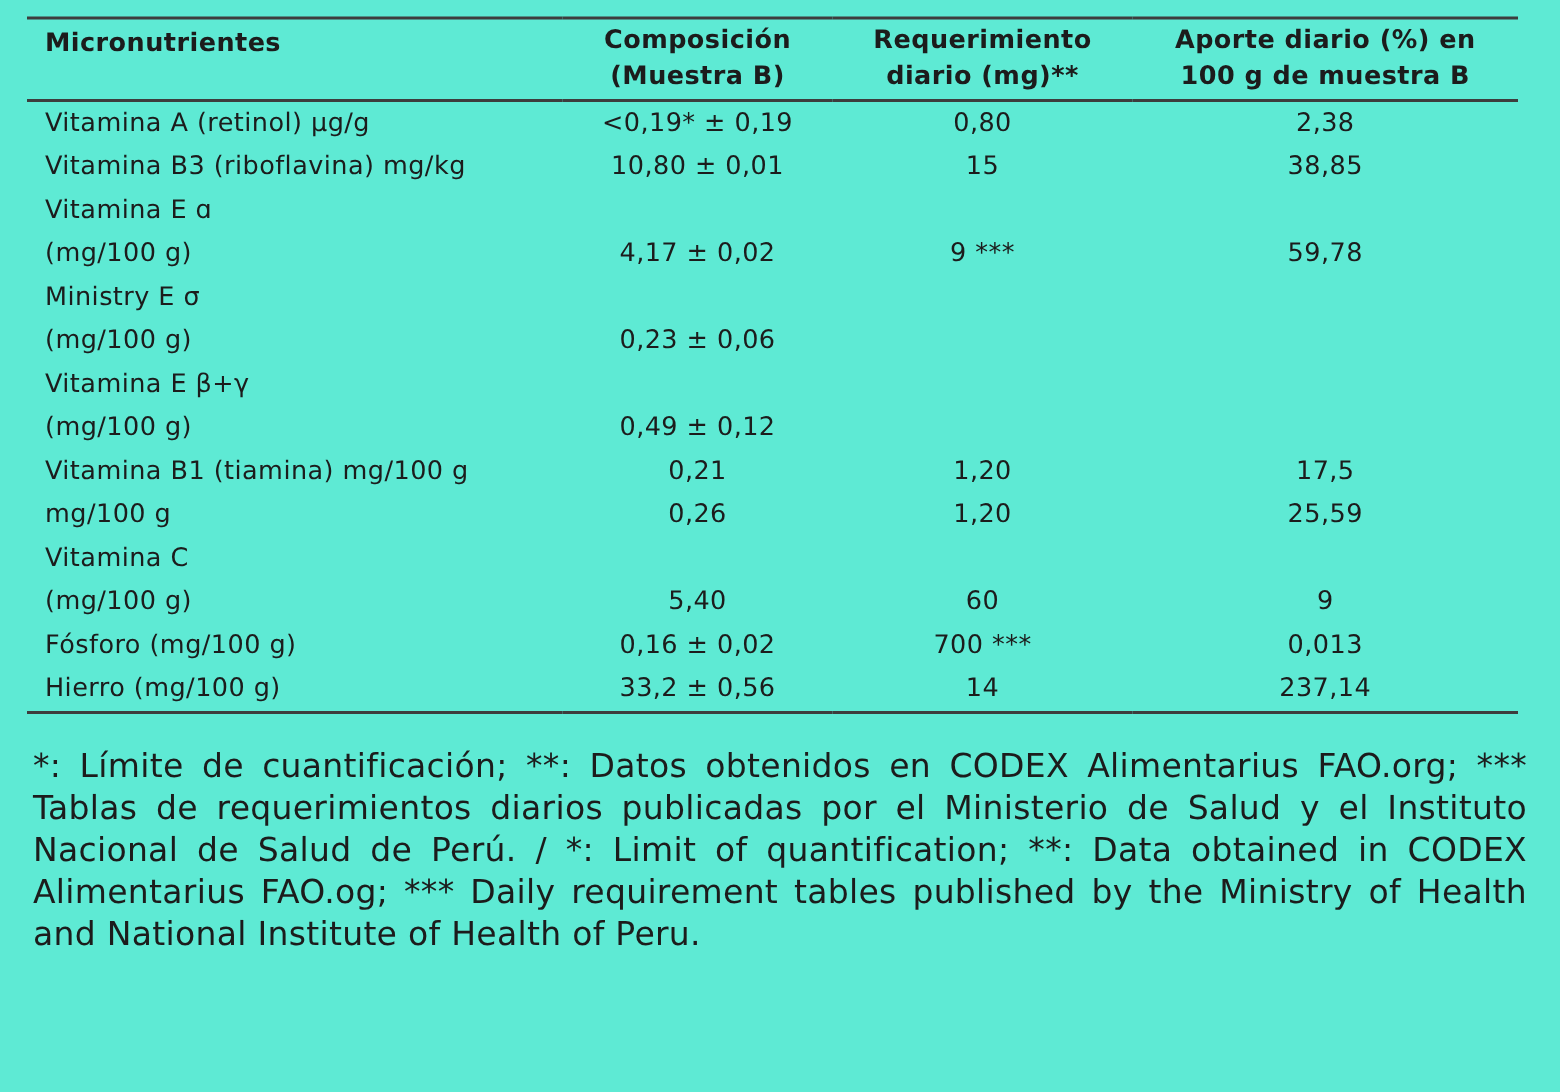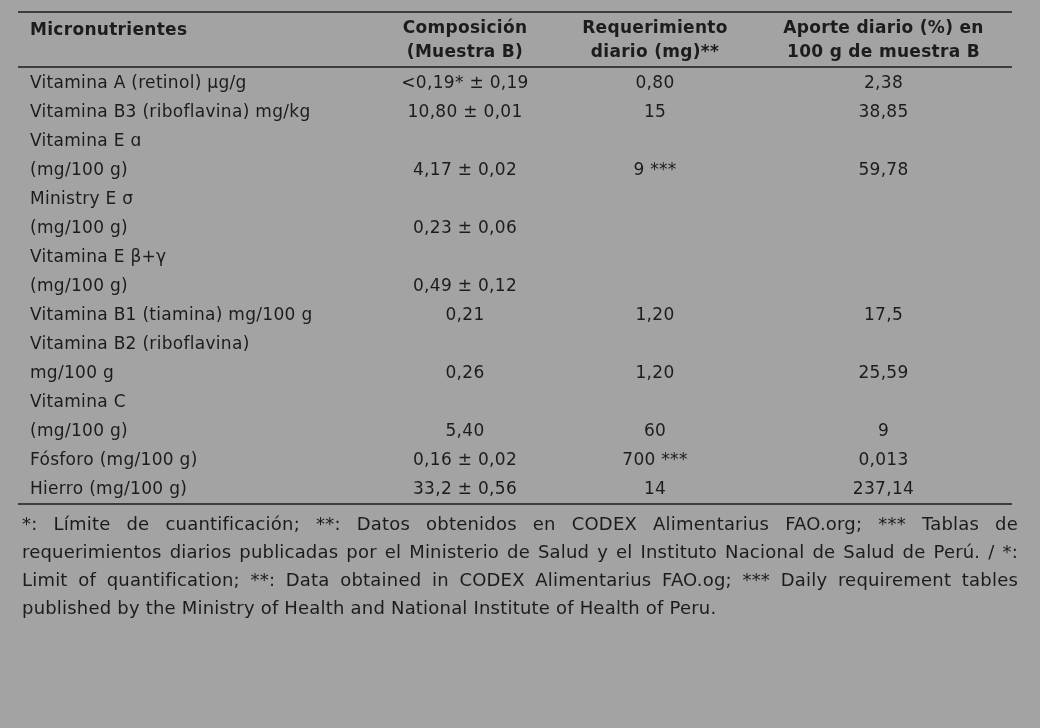--- a/index.html
+++ b/index.html
@@ -8,21 +8,21 @@
     width: 1040px;
     height: 728px;
     overflow: hidden;
     font-family: "DejaVu Sans", "Liberation Sans", sans-serif;
     color: #1c1c1c;
   }
   .page {
     width: 1040px;
     height: 728px;
     padding-top: 11px;
-    background: #a3a3a3;
+    background: #5eead4;
   }
   table.nutrients {
     margin-left: 18px;
     width: 994px;
     border-collapse: collapse;
     table-layout: fixed;
     border-top: 2px solid #3d3d3d;
     border-bottom: 2px solid #3d3d3d;
     font-size: 17px;
     letter-spacing: 0.3px;
@@ -53,23 +53,23 @@
     text-align: center;
     vertical-align: middle;
     white-space: nowrap;
     overflow: hidden;
   }
   tbody td:first-child {
     text-align: left;
     padding-left: 12px;
   }
   .footnote {
-    margin: 5px 22px 0 22px;
+    margin: 22px 22px 0 22px;
     width: 996px;
-    font-size: 18px;
+    font-size: 22px;
     line-height: 28px;
     letter-spacing: 0.2px;
     text-align: justify;
     color: #1c1c1c;
   }
 </style>
 </head>
 <body>
 
 <div class="page">
@@ -141,26 +141,20 @@
           <td></td>
           <td></td>
         </tr>
         <tr>
           <td>Vitamina B1 (tiamina) mg/100 g</td>
           <td>0,21</td>
           <td>1,20</td>
           <td>17,5</td>
         </tr>
         <tr>
-          <td>Vitamina B2 (riboflavina)</td>
-          <td></td>
-          <td></td>
-          <td></td>
-        </tr>
-        <tr>
           <td>mg/100 g</td>
           <td>0,26</td>
           <td>1,20</td>
           <td>25,59</td>
         </tr>
         <tr>
           <td>Vitamina C</td>
           <td></td>
           <td></td>
           <td></td>

